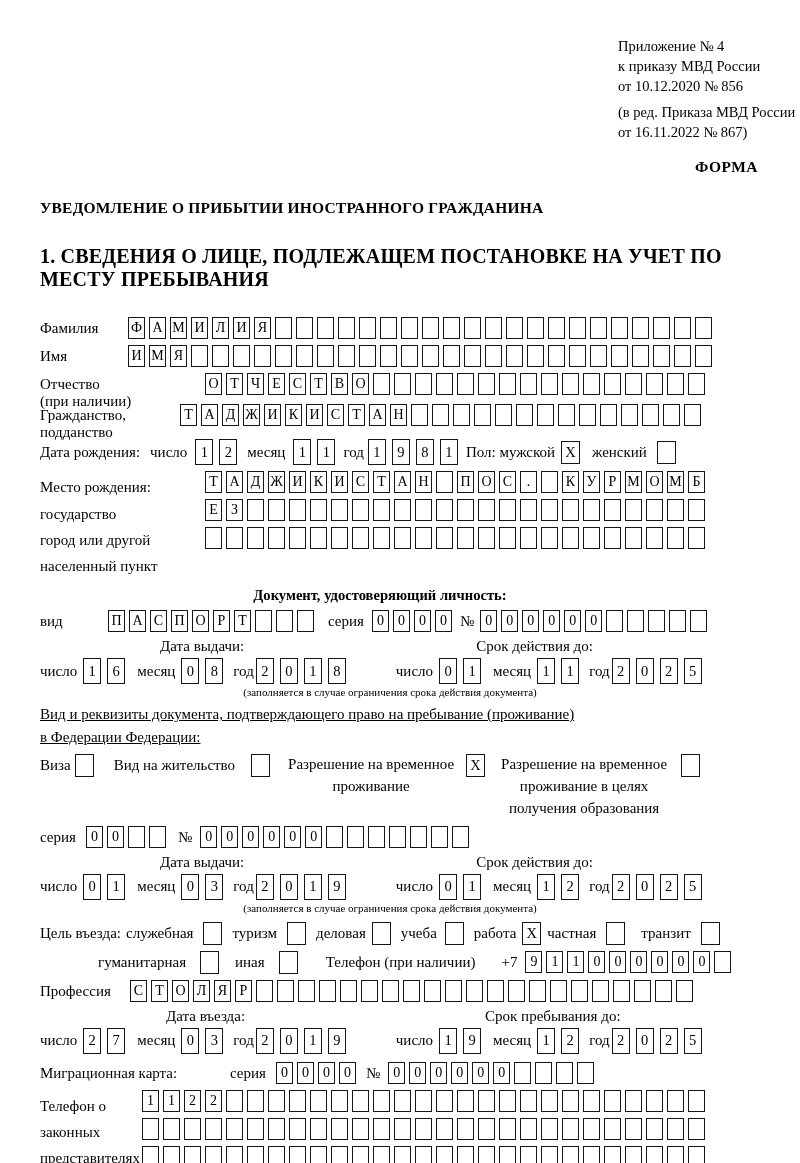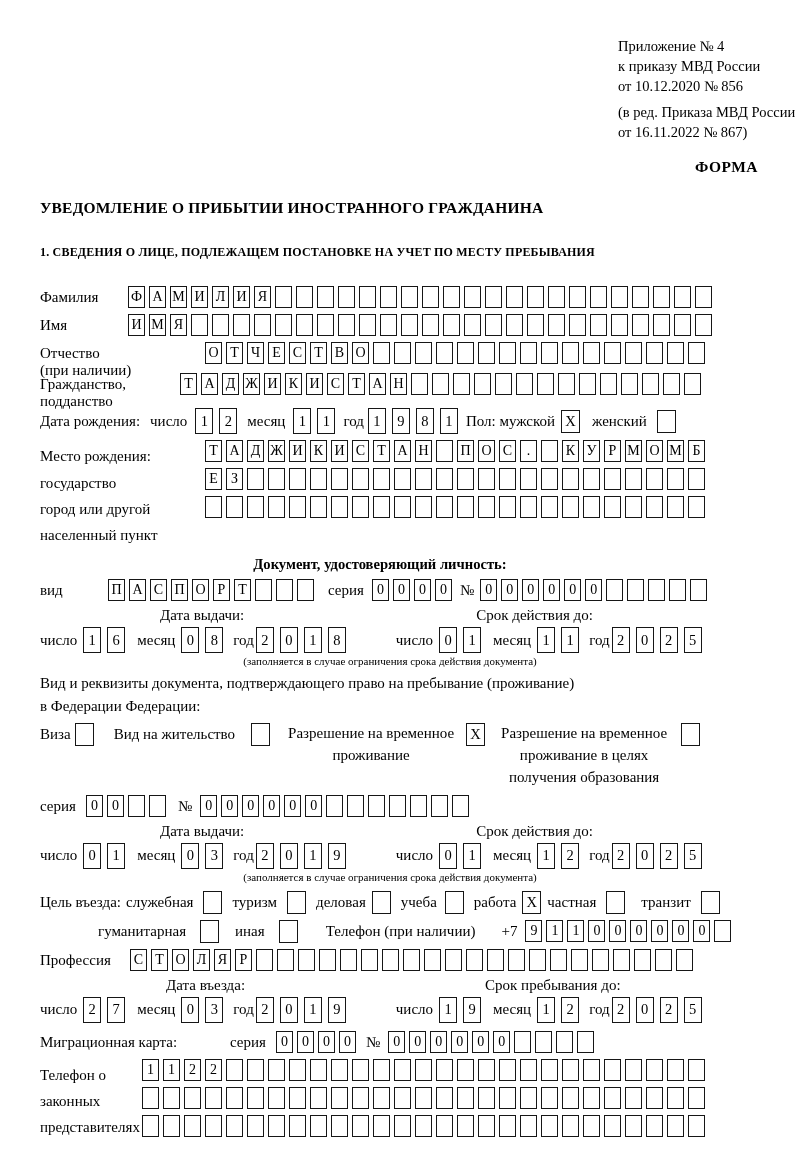--- a/index.html
+++ b/index.html
@@ -13,21 +13,21 @@
 
   
   .hdr { margin-left:578px; width:200px; font-size:14.5px; line-height:1.38; }
   .hdr .gap { margin-top:6px; }
   .forma { text-align:right; margin-right:32px; font-weight:bold; font-size:15.5px; margin-top:16px; letter-spacing:.5px; }
 
   
   .title { font-weight:bold; font-size:15.5px; line-height:1.5; margin-top:20px; letter-spacing:.2px; }
   .uline { display:inline-block; width:64px; height:3px; background:#333; margin-left:14px; }
 
-  .sect { font-weight:bold; font-size:12px; margin-top:26px; letter-spacing:.2px; }
+  .sect { font-weight:bold; font-size:20px; margin-top:26px; letter-spacing:.2px; }
 
   
   .row { display:flex; align-items:flex-start; margin-bottom:6px; }
   .label { flex:none; padding-top:3px; }
   .w88 { width:88px; } .w140 { width:140px; } .w165 { width:165px; }
   .w68 { width:68px; } .w102 { width:102px; }
 
   
   .cellrow { display:inline-flex; gap:4px; flex:none; }
   .cell {
@@ -46,21 +46,21 @@
     font-size:14.5px;
   }
 
   
   .dgroup { display:flex; align-items:center; flex:none; }
   .dgroup .dl { margin:0 6px 0 0; }
   .dgroup .cellrow { gap:6px; }
   .mlauto50 { margin-left:50px; }
   .dhead { display:flex; font-size:15px; margin-bottom:3px; margin-top:6px; }
   .note { text-align:center; margin-right:50px; font-size:11px; margin-top:2px; margin-bottom:8px; }
-  .plain { margin-bottom:6px; }
+  .plain { margin-bottom:6px;text-decoration:underline; }
   .center-head { text-align:center; font-weight:bold; font-size:14.6px; margin:8px 70px 6px 0; }
 
   .ctr { text-align:center; line-height:1.45; }
   .small-gap { margin-left:10px; } .med-gap { margin-left:16px; }
 </style>
 </head>
 <body>
 
 <div class="page">
 

